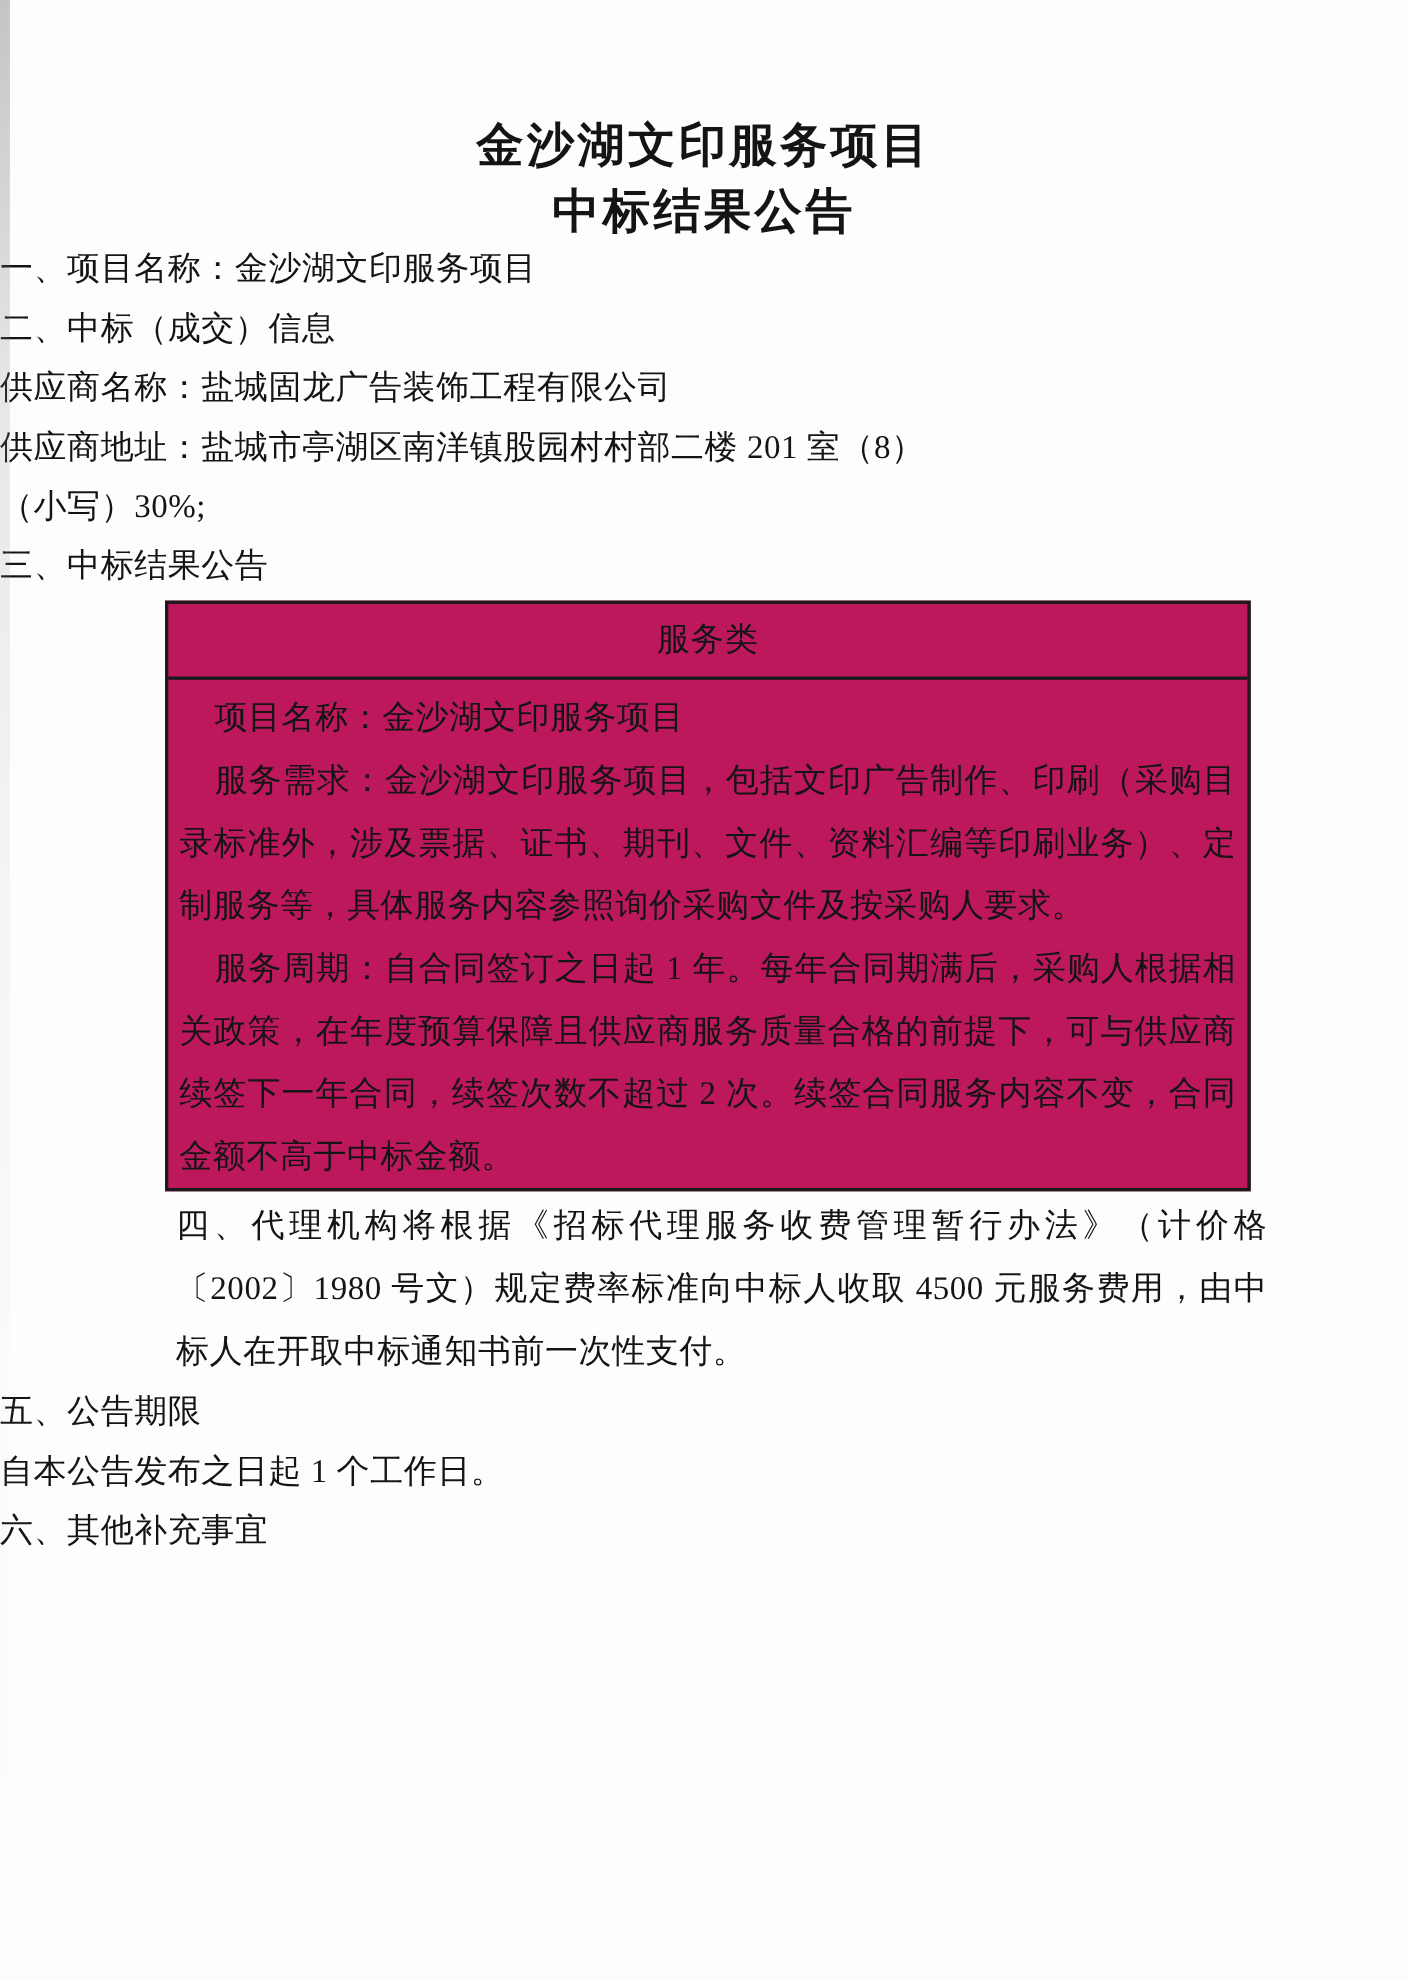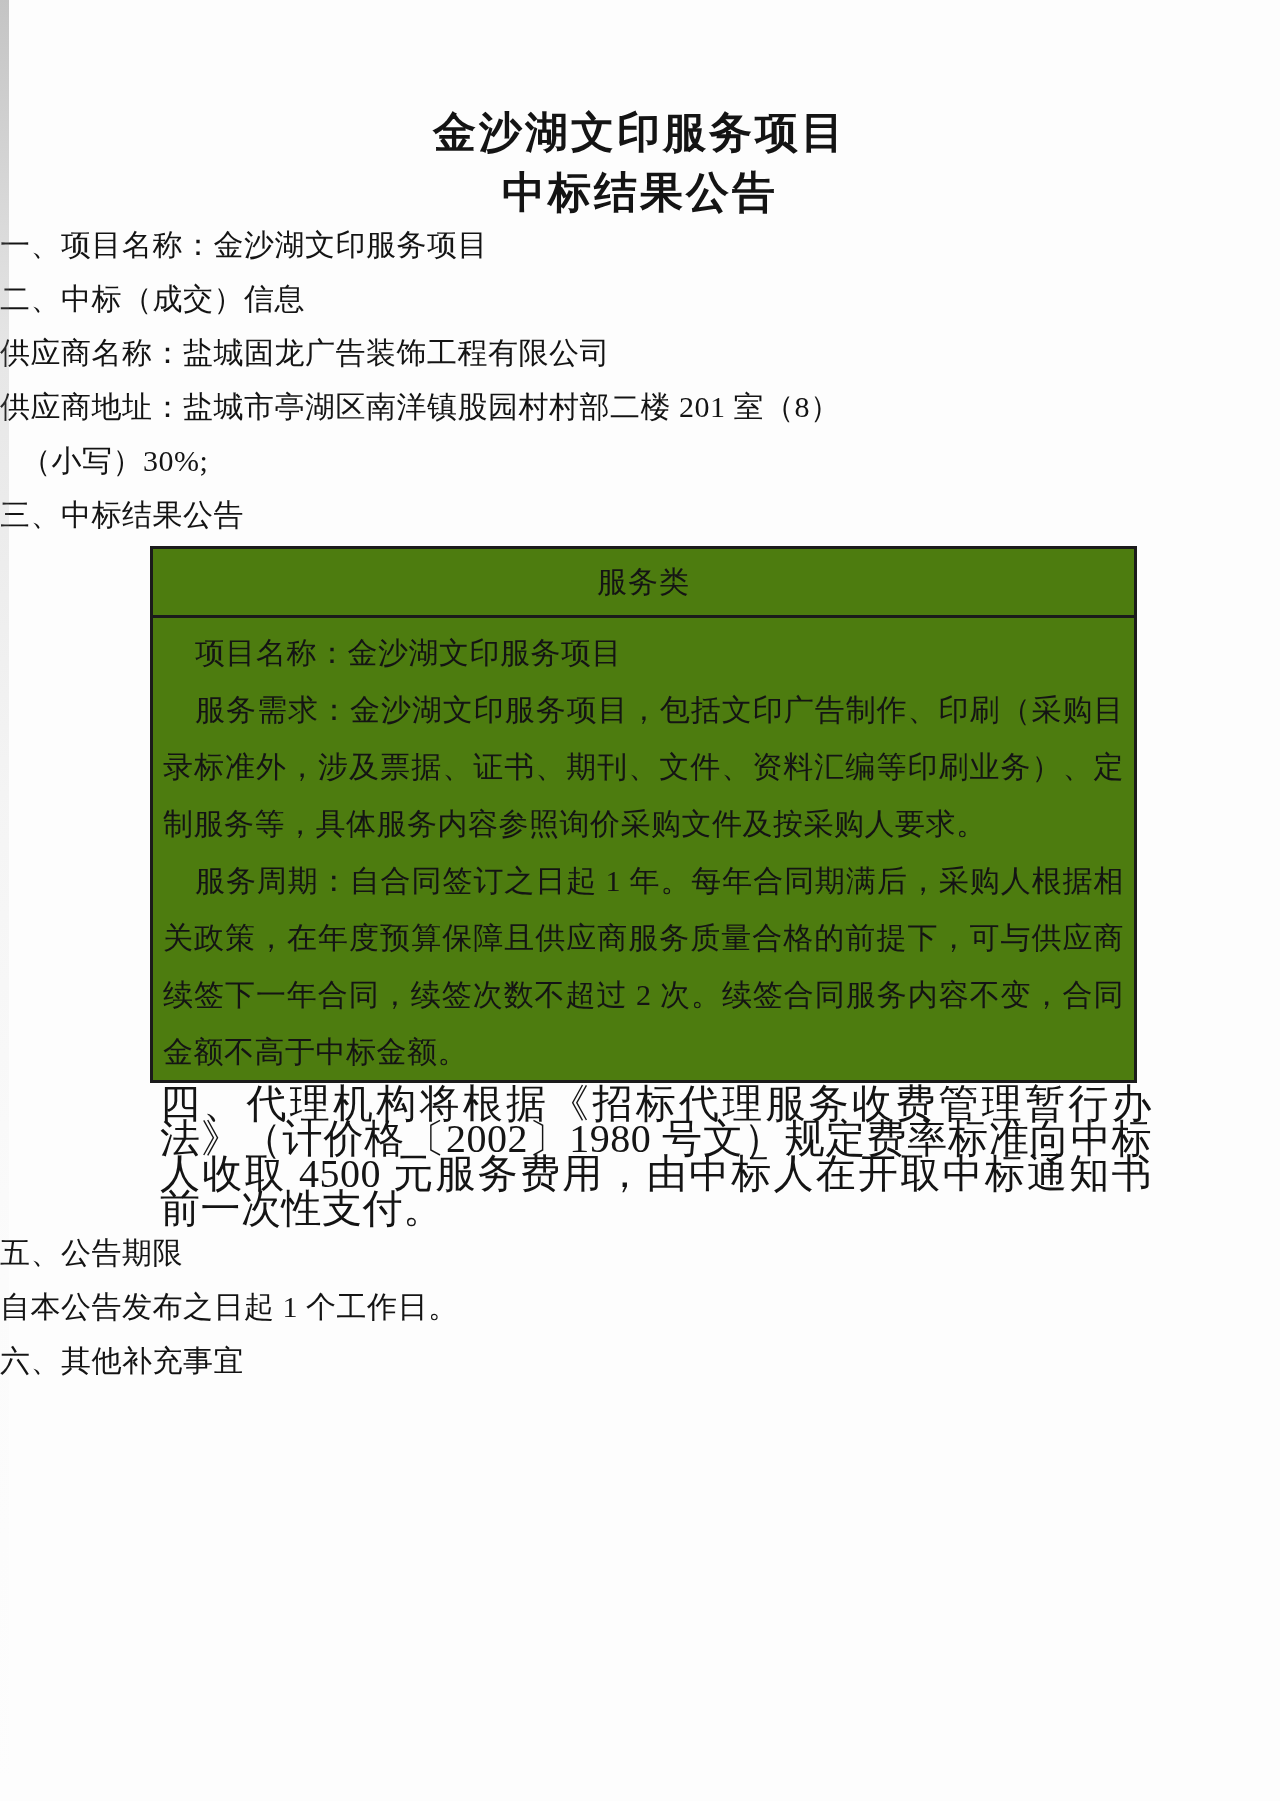--- a/index.html
+++ b/index.html
@@ -37,28 +37,28 @@
     margin: 0;
     font-size: 30px;
     line-height: 54px;
     letter-spacing: 0.5px;
     white-space: nowrap;
   }
   .first-after-title { margin-top: 30px; }
   .heading { margin-left: 160px; }
   .ind { margin-left: 225px; }
   .rate-words-gap { display: inline-block; margin-left: 24px; }
-  .rate-figures { margin-left: 578px; padding-left: 21px; }
+  .rate-figures { margin-left: 578px; }
 
   .tbl {
     margin: 4px 0 0 150px;
     width: 987px;
     border: 3px solid #1b1b1b;
     box-sizing: border-box;
-    background: #4d7c0f;
+    background: #be185d;
   }
   .tbl-header {
     height: 66px;
     line-height: 66px;
     text-align: center;
     font-size: 30px;
     letter-spacing: 1px;
     border-bottom: 3px solid #1b1b1b;
   }
   .tbl-body { padding: 6px 10px 0 10px; }
@@ -67,22 +67,22 @@
     font-size: 30px;
     line-height: 57px;
     text-indent: 32px;
     text-align: justify;
     letter-spacing: 0.5px;
   }
 
   .para4 {
     margin: 3px 0 0 160px;
     width: 992px;
-    font-size: 40px;
-    line-height: 35px;
+    font-size: 30px;
+    line-height: 57px;
     text-align: justify;
     letter-spacing: 0.5px;
   }
 </style>
 </head>
 <body>
 
 <div class="page">
   <div class="scan-edge"></div>
 

